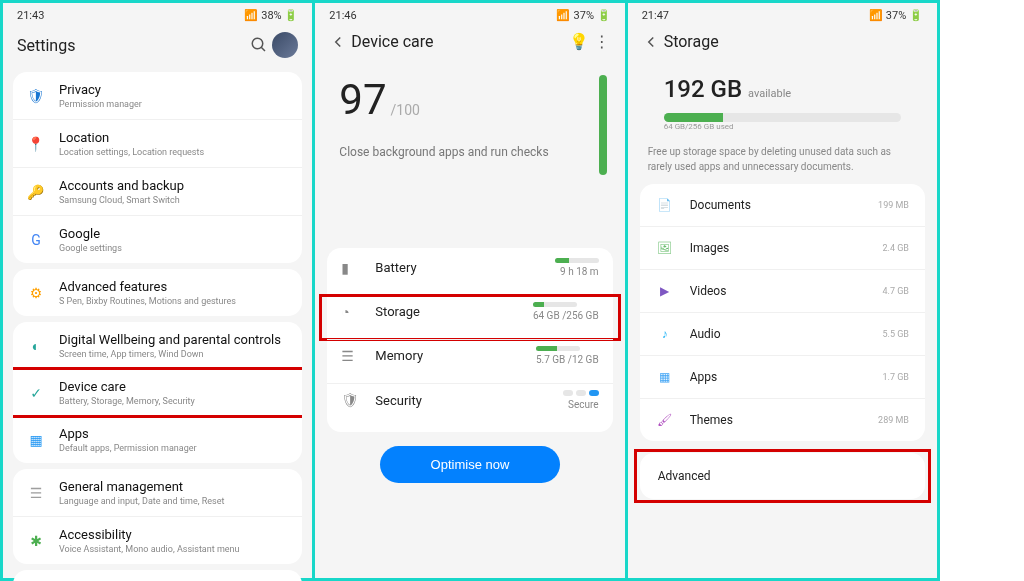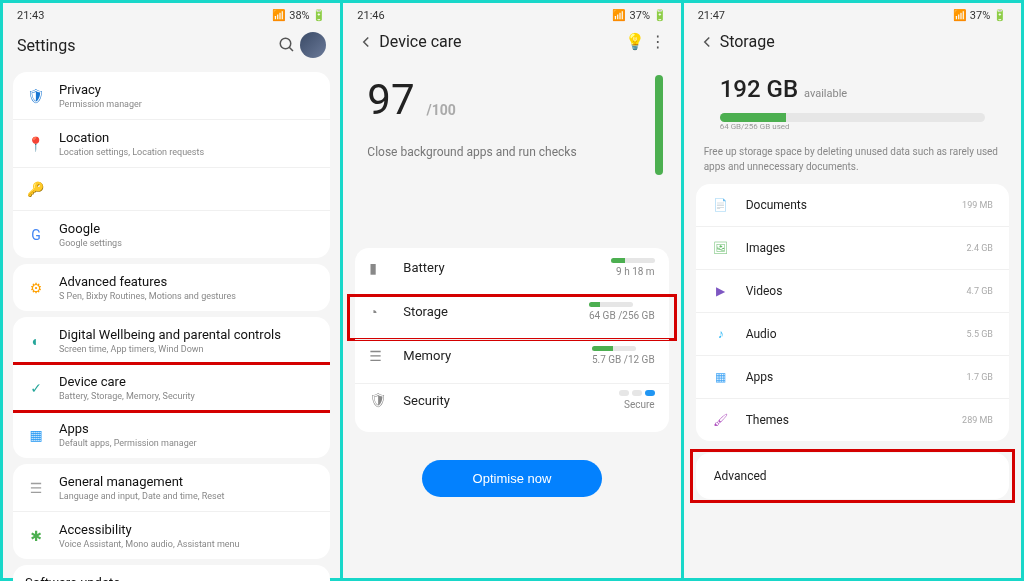--- a/index.html
+++ b/index.html
@@ -1,17 +1,17 @@
 <!DOCTYPE html>
 <html><head>
 <meta charset="utf-8">
 <style>
   * { box-sizing: border-box; margin: 0; padding: 0; }
   body { font-family: -apple-system, Roboto, "Segoe UI", sans-serif; background: #fff; }
-  .wrap { width:1024px; height:581px; border:3px solid #18d7c9; display:flex; background:#0c4a6e; }
+  .wrap { width:940px; height:581px; border:3px solid #18d7c9; display:flex; background:#0c4a6e; }
   .phone { flex:1; background:#f5f5f5; display:flex; flex-direction:column; position:relative; }
   .phone + .phone { border-left:3px solid #18d7c9; }
 
   
   .status { display:flex; justify-content:space-between; align-items:center; padding:6px 14px 2px; font-size:11px; color:#333; background:#f5f5f5; }
   .status .right { display:flex; gap:3px; align-items:center; }
 
   
   .hdr { display:flex; align-items:center; padding:8px 14px; gap:4px; }
   .hdr .title { font-size:16px; color:#222; }
@@ -23,40 +23,40 @@
   .card-group { margin:6px 10px; background:#fff; border-radius:14px; overflow:hidden; }
   .row { display:flex; align-items:center; padding:10px 12px; gap:12px; }
   .row + .row { border-top:1px solid #f0f0f0; }
   .row-icon { width:22px; height:22px; display:flex; align-items:center; justify-content:center; font-size:14px; }
   .row-text .t { font-size:13px; color:#111; }
   .row-text .s { font-size:9px; color:#888; margin-top:2px; }
 
   
   .score { padding:16px 24px 8px; position:relative; }
   .score-num { font-size:42px; font-weight:400; color:#222; display:inline-block; }
-  .score-den { font-size:14px; color:#aaa; margin-left:12px; vertical-align:bottom; display:inline-block; padding-bottom:6px;font-weight:bold; }
+  .score-den { font-size:14px; color:#aaa; margin-left:4px; vertical-align:bottom; display:inline-block; padding-bottom:6px; }
   .score-sub { font-size:12px; color:#777; margin-top:20px; max-width:210px; line-height:1.35; }
   .score-bar { position:absolute; right:18px; top:16px; width:8px; height:100px; background:#4caf50; border-radius:4px; }
 
   
   .stats { margin:80px 12px 0; background:#fff; border-radius:14px; padding:4px 0; }
   .stat-row { display:flex; align-items:center; padding:6px 14px 18px; gap:14px; position:relative; }
   .stat-row + .stat-row { border-top:1px solid #f0f0f0; }
   .stat-icon { width:20px; color:#888; font-size:14px; }
   .stat-label { flex:1; font-size:13px; color:#222; }
   .stat-right { text-align:right; }
   .stat-val { font-size:10px; color:#888; margin-top:3px; }
   .mini-bar { width:44px; height:5px; background:#e6e6e6; border-radius:3px; overflow:hidden; }
   .mini-fill { height:100%; background:#4caf50; }
   .toggle-dots { display:flex; gap:3px; justify-content:flex-end; }
   .dot { width:10px; height:6px; border-radius:3px; background:#e6e6e6; }
   .dot.active { background:#2196f3; }
   .stat-highlight::after { content:""; position:absolute; left:-8px; right:-8px; top:-2px; bottom:-2px; border:3px solid #d40000; pointer-events:none; }
 
-  .optimise { margin:28px auto 10px; display:block; width:180px; padding:11px 0; background:#0381fe; color:#fff; border:none; border-radius:22px; font-size:13px; font-weight:500; }
+  .optimise { margin:14px auto 10px; display:block; width:180px; padding:11px 0; background:#0381fe; color:#fff; border:none; border-radius:22px; font-size:13px; font-weight:500; }
 
   
   .stor-head { padding:16px 36px 6px; }
   .stor-gb { font-size:24px; font-weight:500; color:#222; display:inline-block; }
   .stor-avail { font-size:11px; color:#888; margin-left:6px; }
   .stor-bar { height:9px; background:#e6e6e6; border-radius:5px; margin-top:10px; overflow:hidden; }
   .stor-fill { height:100%; background:#4caf50; width:25%; }
   .stor-cap { font-size:8px; color:#999; }
   .stor-desc { font-size:10px; color:#888; padding:8px 20px 6px; line-height:1.45; }
 
@@ -110,20 +110,24 @@
           </div>
           <div class="row">
             <div class="row-icon" style="color:#4caf50">📍</div>
         <div class="row-text">
           <div class="t">Location</div>
           <div class="s">Location settings, Location requests</div>
         </div>
           </div>
           <div class="row">
             <div class="row-icon" style="color:#1976d2">🔑</div>
+        <div class="row-text">
+          <div class="t">Accounts and backup</div>
+          <div class="s">Samsung Cloud, Smart Switch</div>
+        </div>
           </div>
           <div class="row">
             <div class="row-icon" style="color:#4285F4">G</div>
         <div class="row-text">
           <div class="t">Google</div>
           <div class="s">Google settings</div>
         </div>
           </div>
         </div>
         <div class="card-group">

